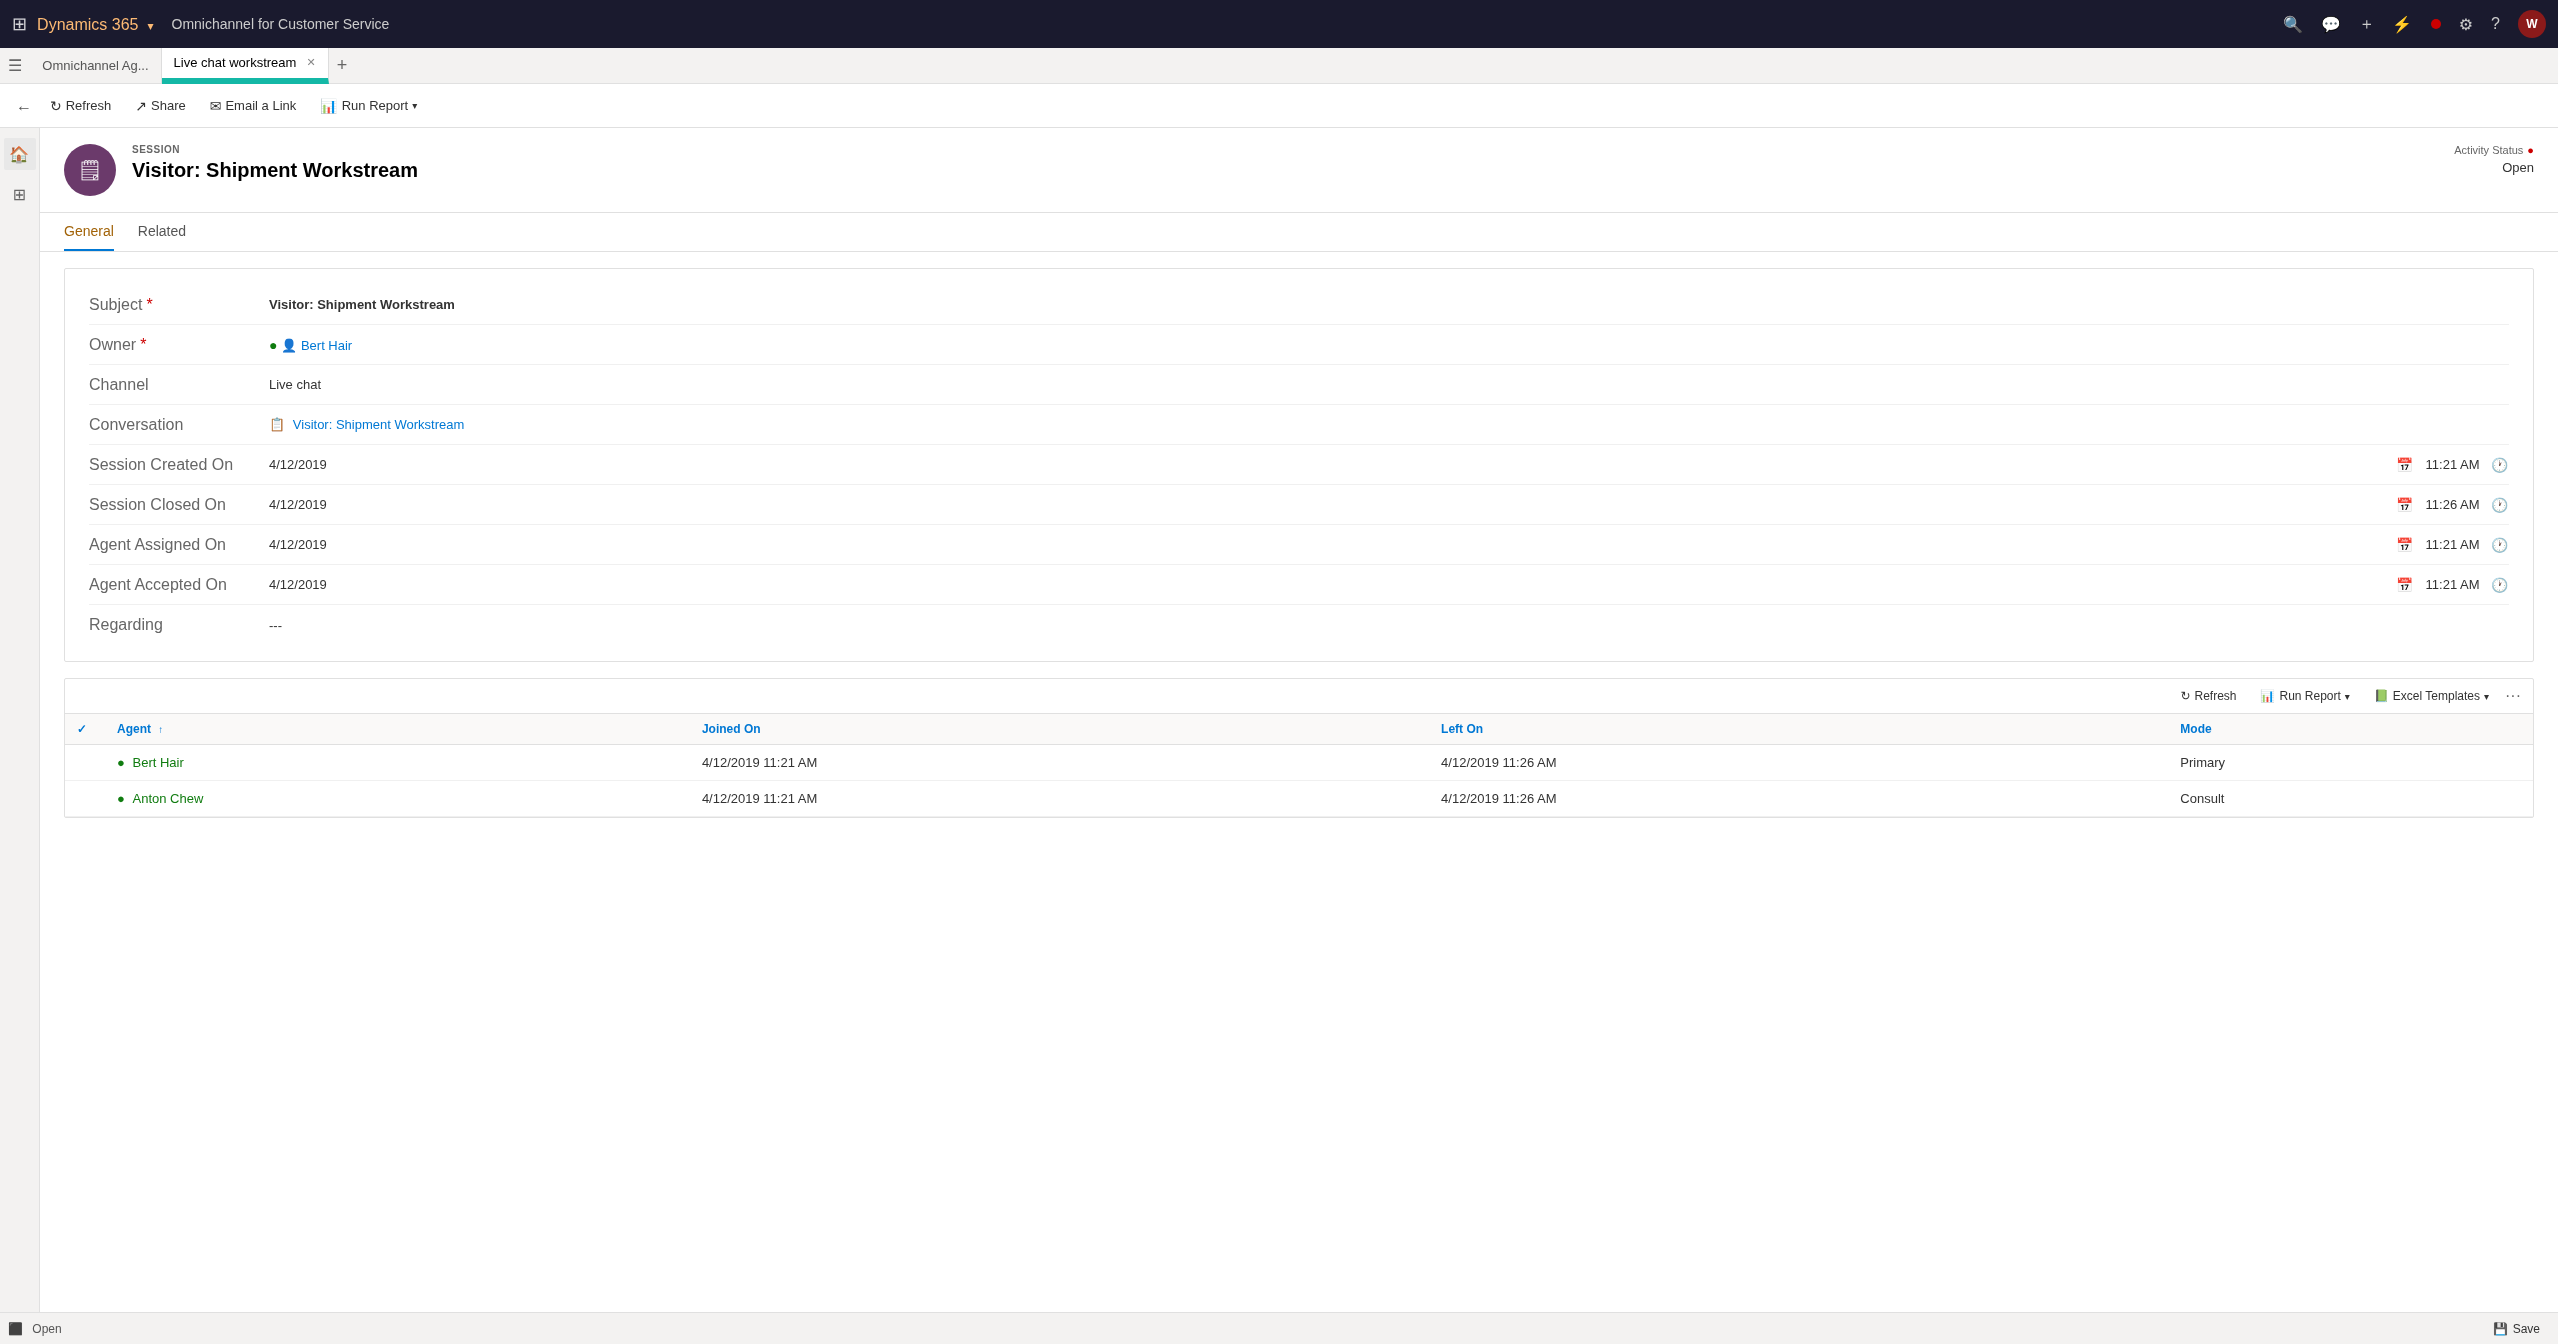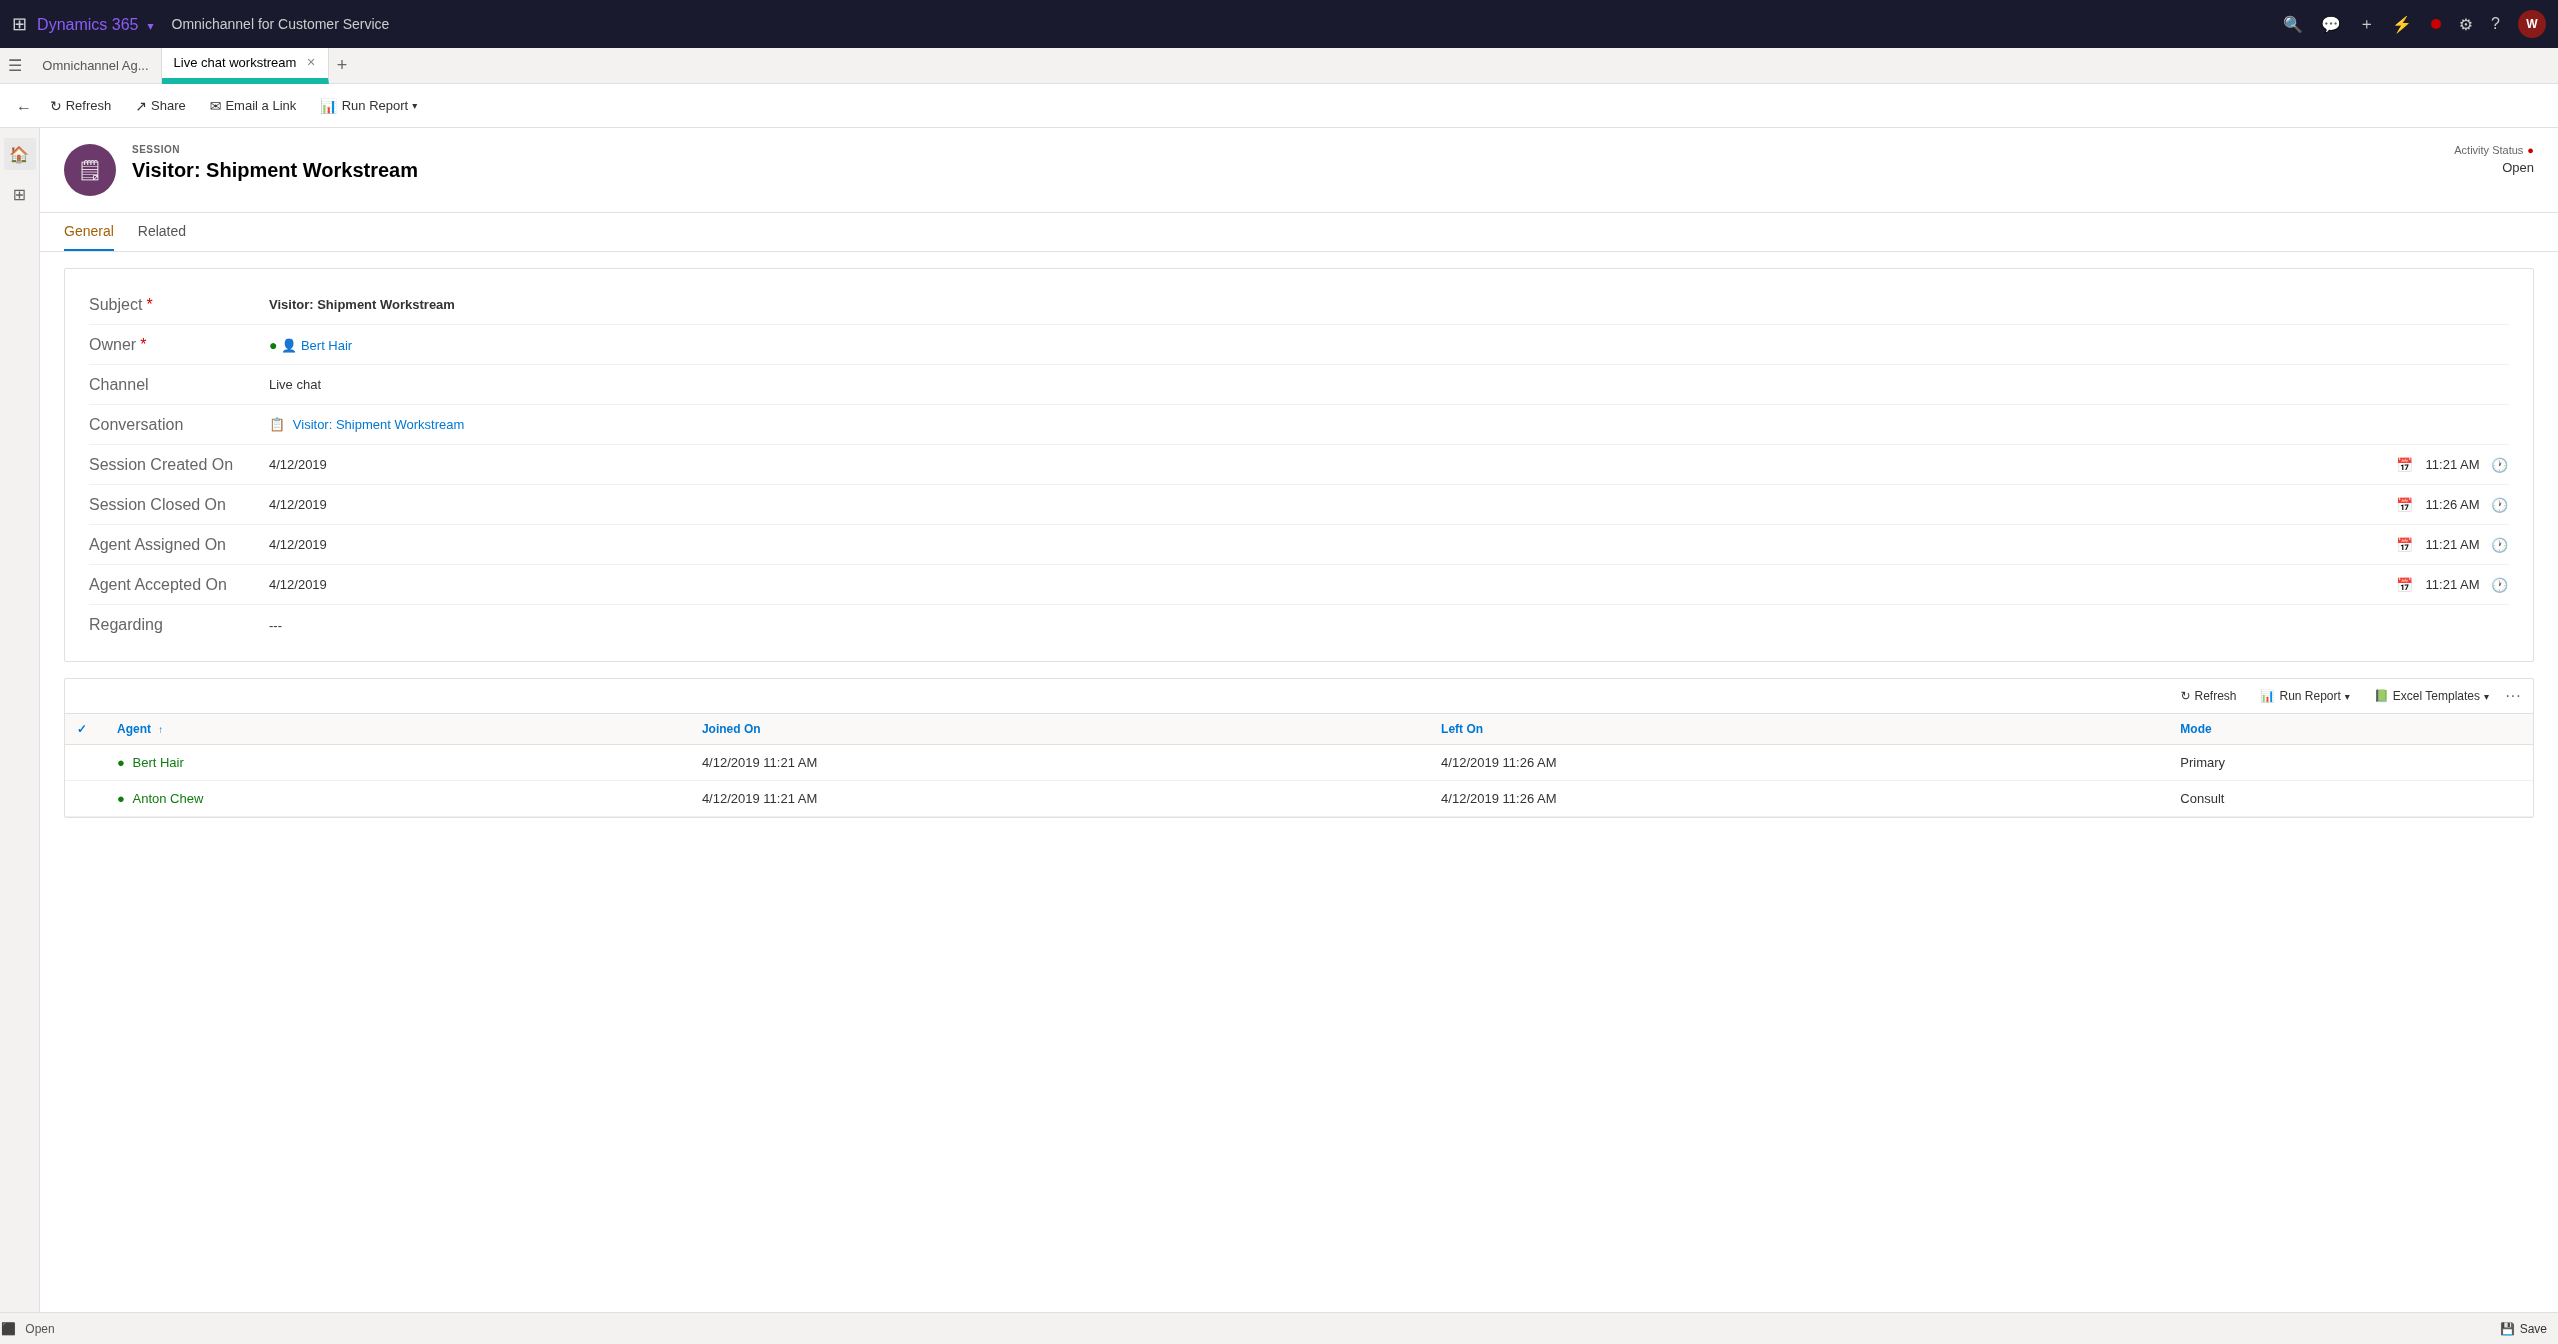--- a/index.html
+++ b/index.html
@@ -9,21 +9,21 @@
     .top-nav {
       background: #1a1a2e;
       height: 48px;
       display: flex;
       align-items: center;
       padding: 0 12px;
       color: #fff;
       gap: 10px;
     }
     .top-nav .nav-grid-icon { font-size: 18px; cursor: pointer; opacity: 0.8; }
-    .top-nav .app-title { font-size: 18px; font-weight: 600; color: #8b5cf6; }
+    .top-nav .app-title { font-size: 18px; font-weight: 600; color: #fdba74; }
     .top-nav .app-title span { font-weight: 300; font-size: 16px; }
     .top-nav .module-title { font-size: 14px; color: #ccc; margin-left: 4px; }
     .top-nav-right { margin-left: auto; display: flex; align-items: center; gap: 18px; }
     .top-nav-right .icon-btn { color: #ccc; font-size: 16px; cursor: pointer; background: none; border: none; }
     .status-dot { width: 10px; height: 10px; background: #c00; border-radius: 50%; }
     .avatar-circle { width: 28px; height: 28px; background: #8b1a1a; border-radius: 50%; display: flex; align-items: center; justify-content: center; color: #fff; font-size: 12px; font-weight: 600; }
 
     
     .tab-bar {
       background: #f3f2f1;
@@ -257,21 +257,21 @@
     .status-bar {
       position: fixed;
       bottom: 0;
       left: 0;
       right: 0;
       height: 32px;
       background: #f3f2f1;
       border-top: 1px solid #e0e0e0;
       display: flex;
       align-items: center;
-      padding: 0 1px;
+      padding: 0 8px;
       font-size: 12px;
       color: #555;
       justify-content: space-between;
     }
     .status-bar-right { display: flex; align-items: center; gap: 8px; }
     .save-btn {
       display: flex;
       align-items: center;
       gap: 4px;
       padding: 4px 10px;

